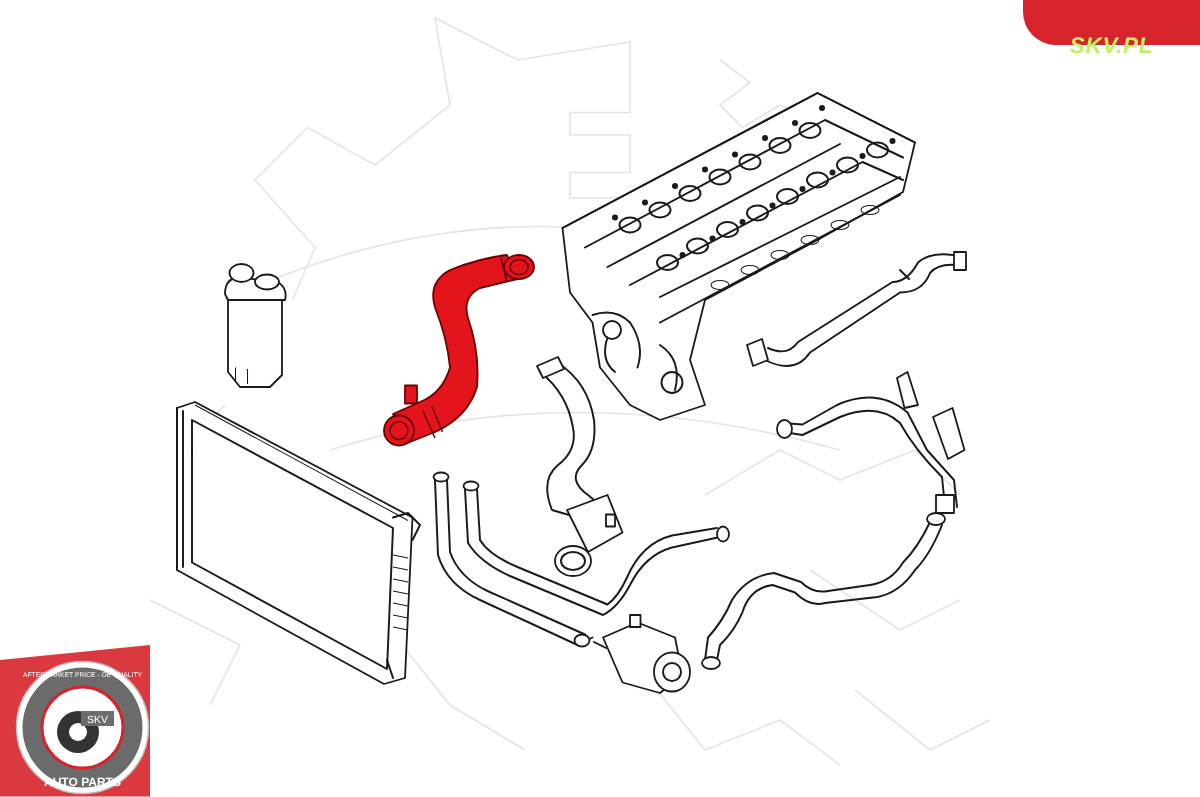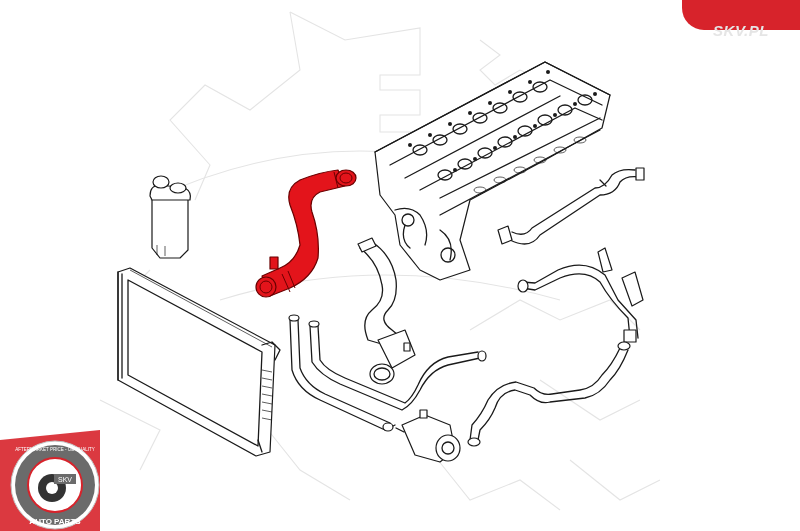--- a/index.html
+++ b/index.html
@@ -1,20 +1,20 @@
 <!DOCTYPE html>
 <html><head>
 <meta charset="utf-8">
 <style>
   html,body{margin:0;padding:0;background:#ffffff;}
   body{width:800px;height:531px;position:relative;overflow:hidden;font-family:"Liberation Sans",sans-serif;}
   #stage{position:absolute;left:0;top:0;width:800px;height:531px;}
   .brand-tab{position:absolute;top:0;right:0;width:118px;height:30px;background:#d7232b;
     border-bottom-left-radius:22px;display:flex;align-items:center;justify-content:center;}
-  .brand-tab span{color:#e5e5e5;font-weight:bold;font-style:italic;font-size:15px;letter-spacing:0.5px;
+  .brand-tab span{color:#bef264;font-weight:bold;font-style:italic;font-size:15px;letter-spacing:0.5px;
     font-family:"Liberation Sans",sans-serif;margin-top:30px;}
   .badge{position:absolute;left:0;top:420px;width:110px;height:131px;}
   .ln{fill:none;stroke:#1a1a1a;stroke-width:1.3;stroke-linejoin:round;stroke-linecap:round;}
   .ln2{fill:#fff;stroke:#1a1a1a;stroke-width:1.2;stroke-linejoin:round;}
   .thin{fill:none;stroke:#1a1a1a;stroke-width:0.7;}
   .wm{fill:none;stroke:#e4e4e4;stroke-width:1.1;}
   .red{fill:#e3141b;stroke:#6a0000;stroke-width:1.2;stroke-linejoin:round;}
   .redl{fill:none;stroke:#6a0000;stroke-width:1;}
 </style>
 </head>

